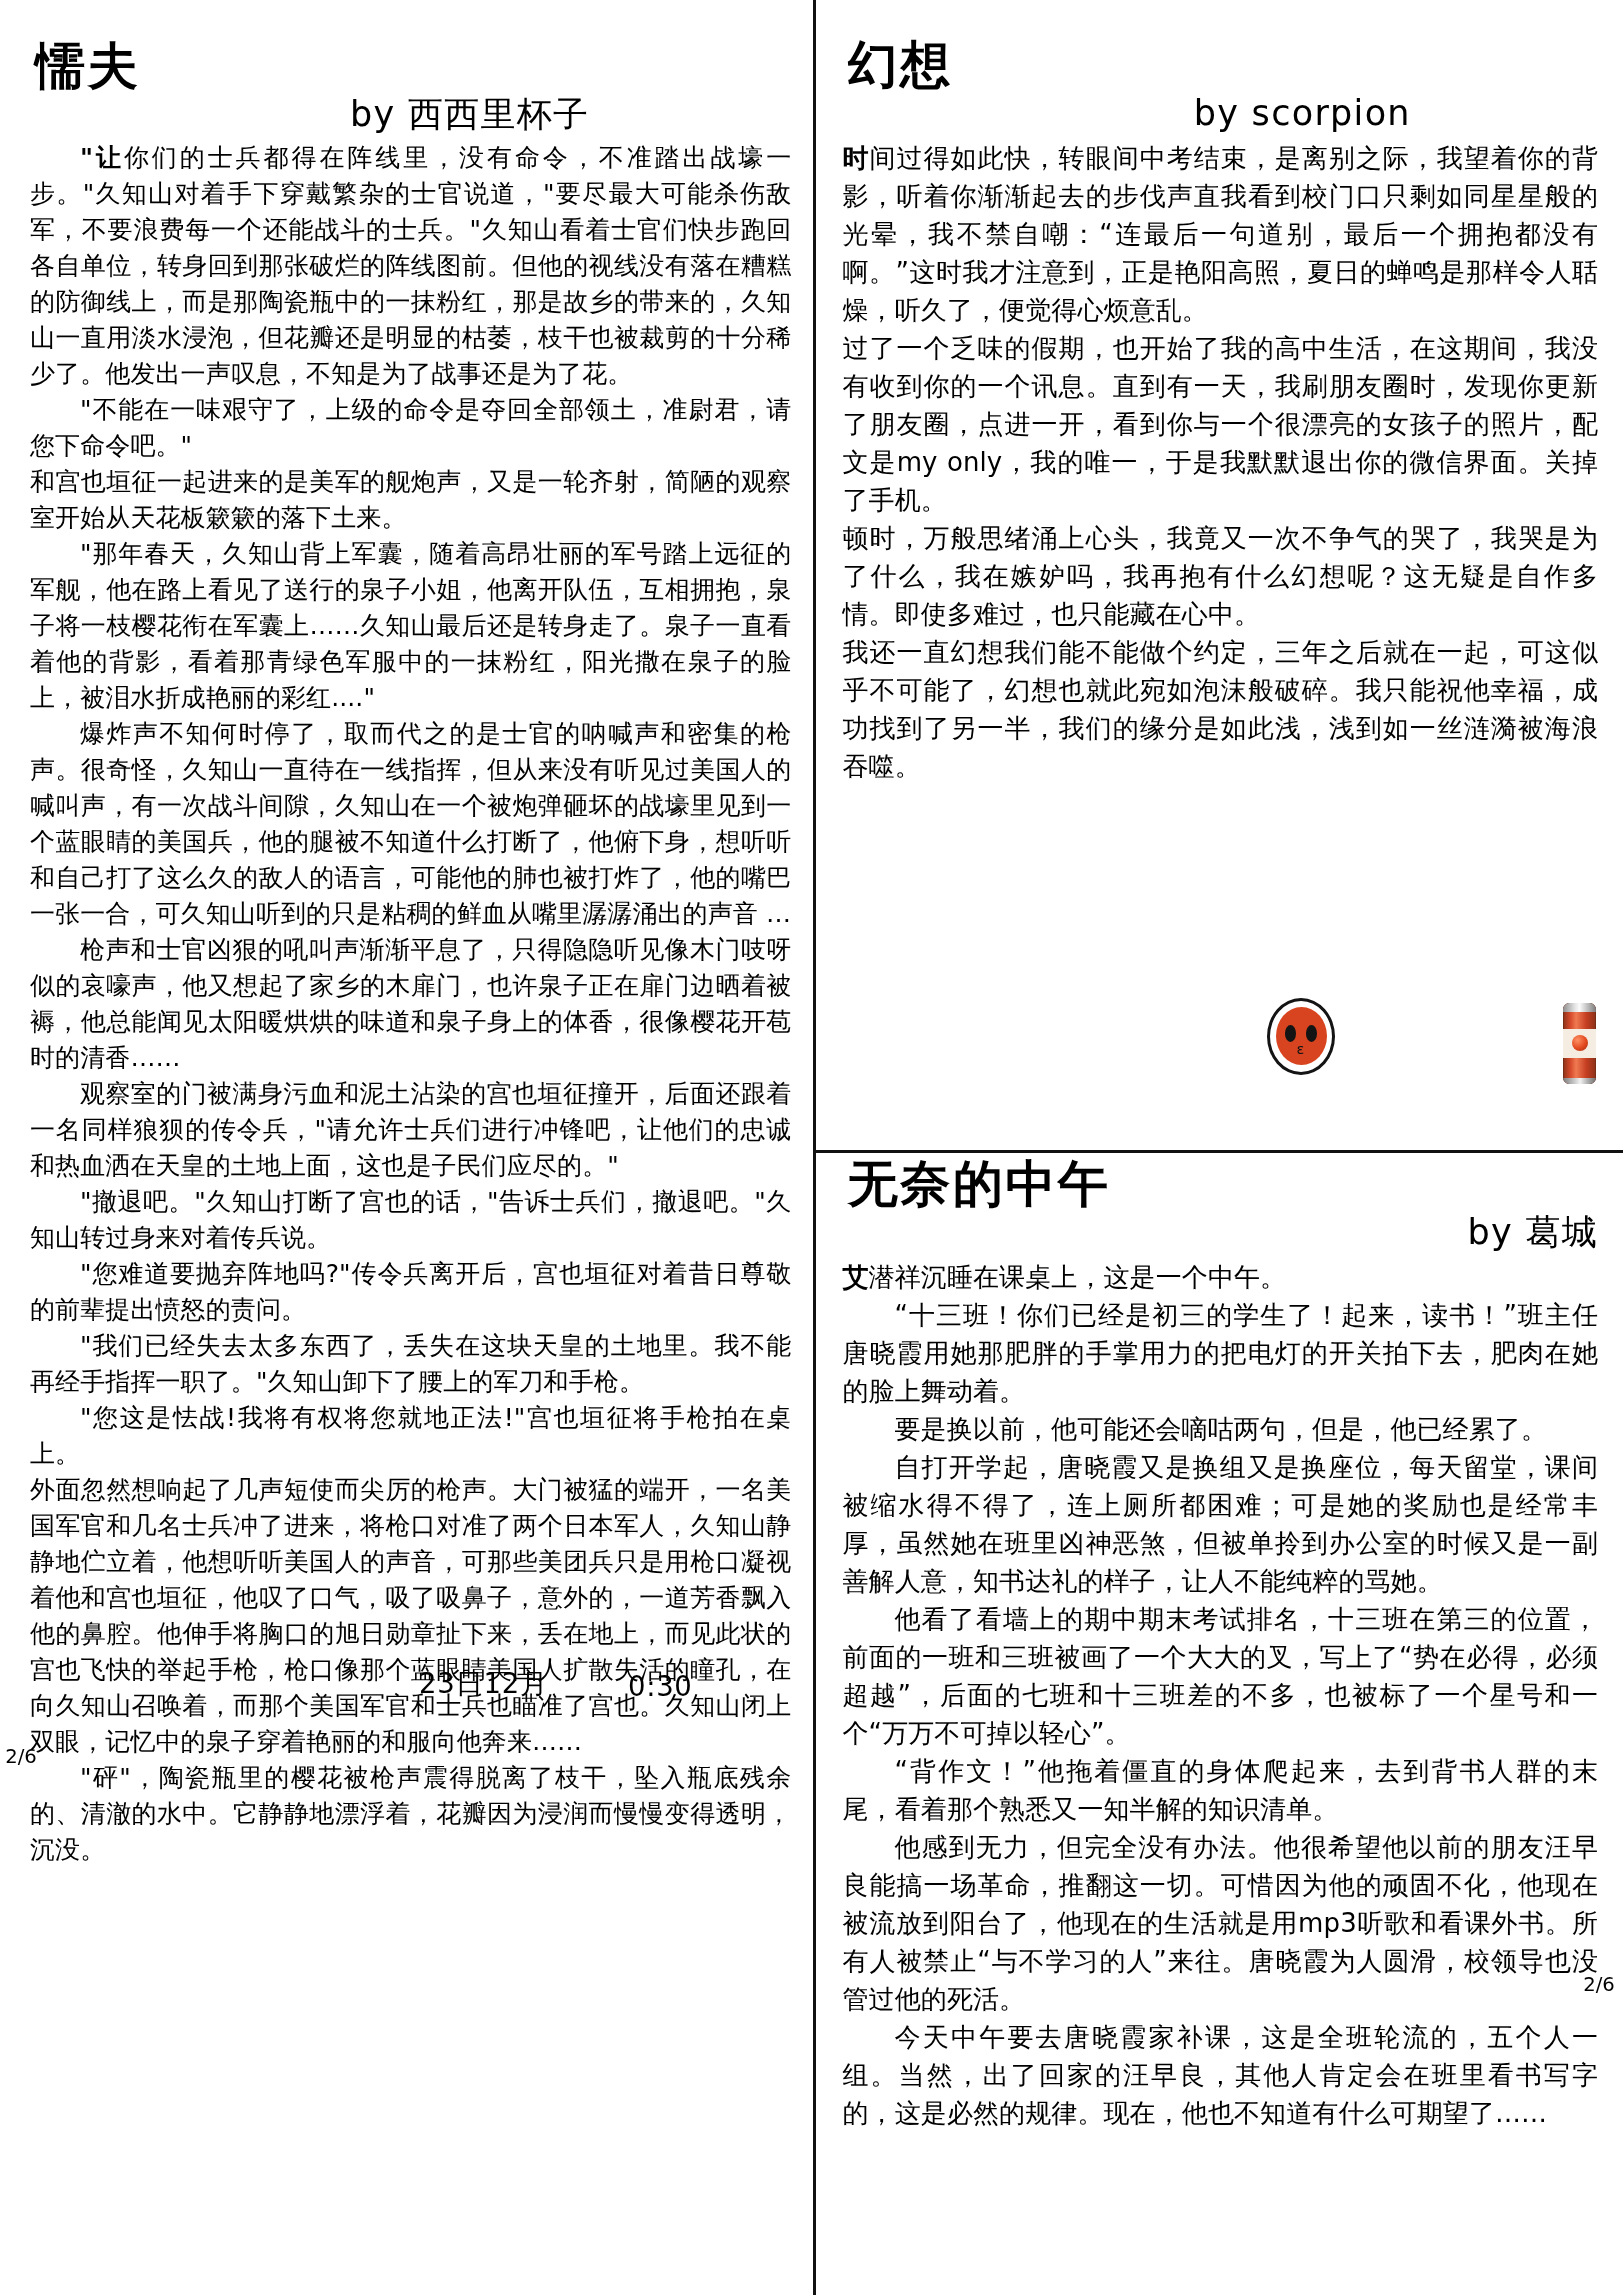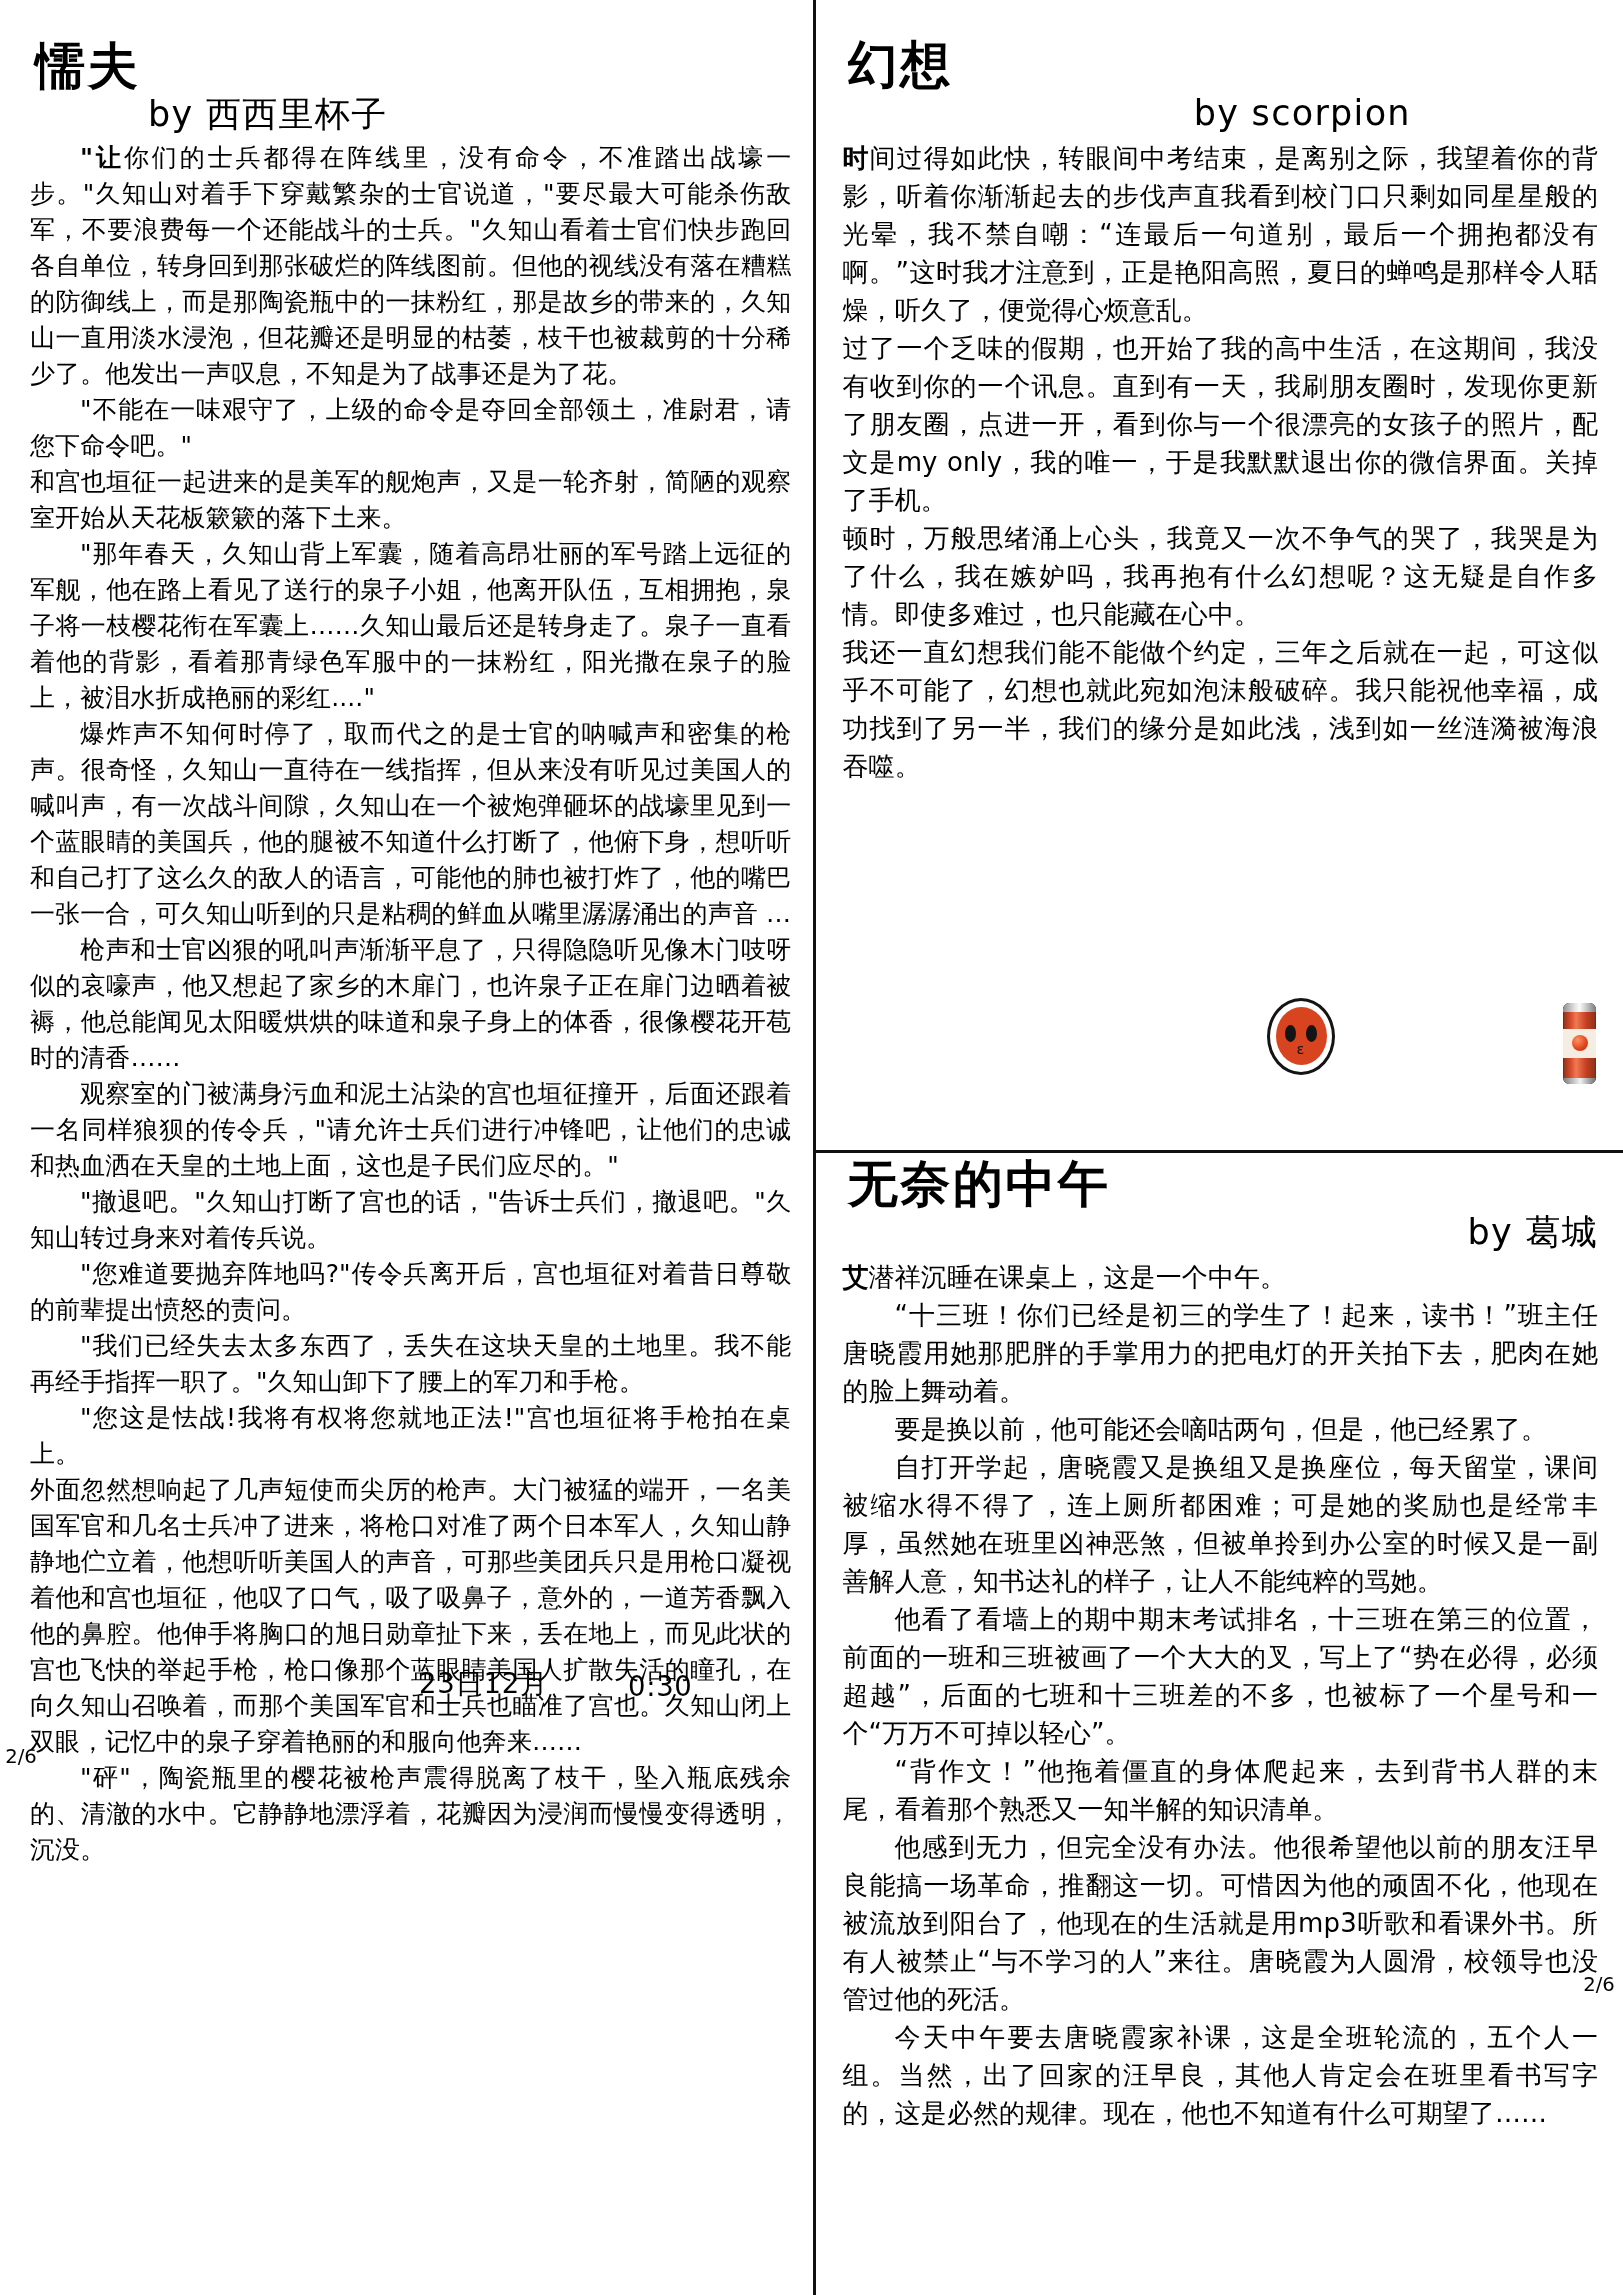--- a/index.html
+++ b/index.html
@@ -88,21 +88,21 @@
   }
   .art-byline {
     font-size: 35px;
     font-weight: 400;
     line-height: 1.1;
     letter-spacing: 1.3px;
     margin: 0 0 6.5px 0;
     text-align: center;
     white-space: nowrap;
   }
-  .byline-left  { text-align: left;  padding-left: 118px; }
+  .byline-left  { text-align: center;  padding-left: 118px; }
   .byline-mid   { text-align: center;  padding-left: 164px; }
   .byline-mid2  { text-align: right;  padding-left: 275px; }
 
   
   .body-text {
     font-size: 25px;
     line-height: 36px;
     text-align: justify;
     text-justify: inter-character;
     letter-spacing: 0.1px;

